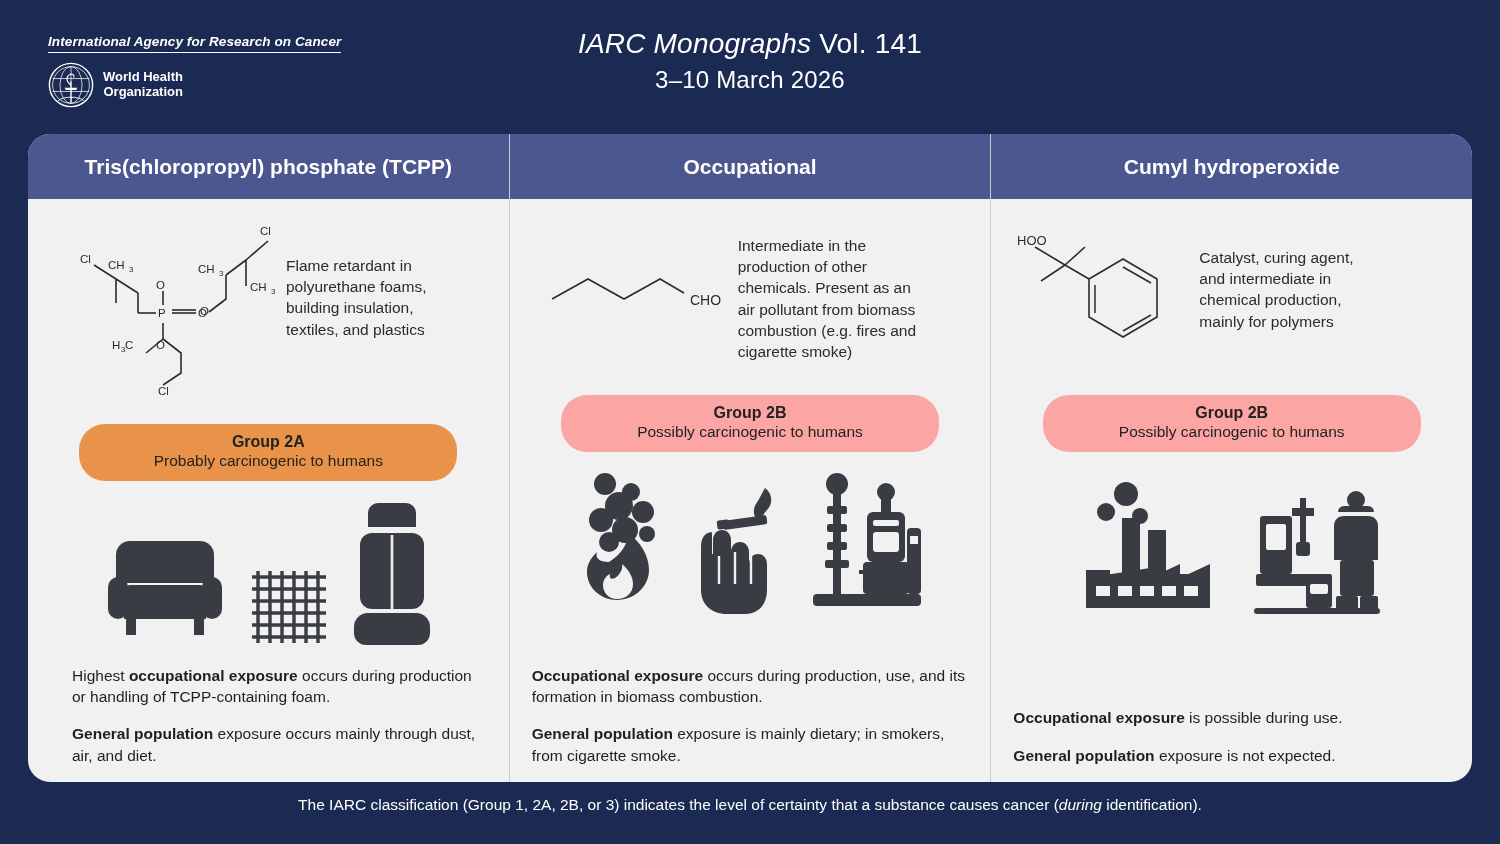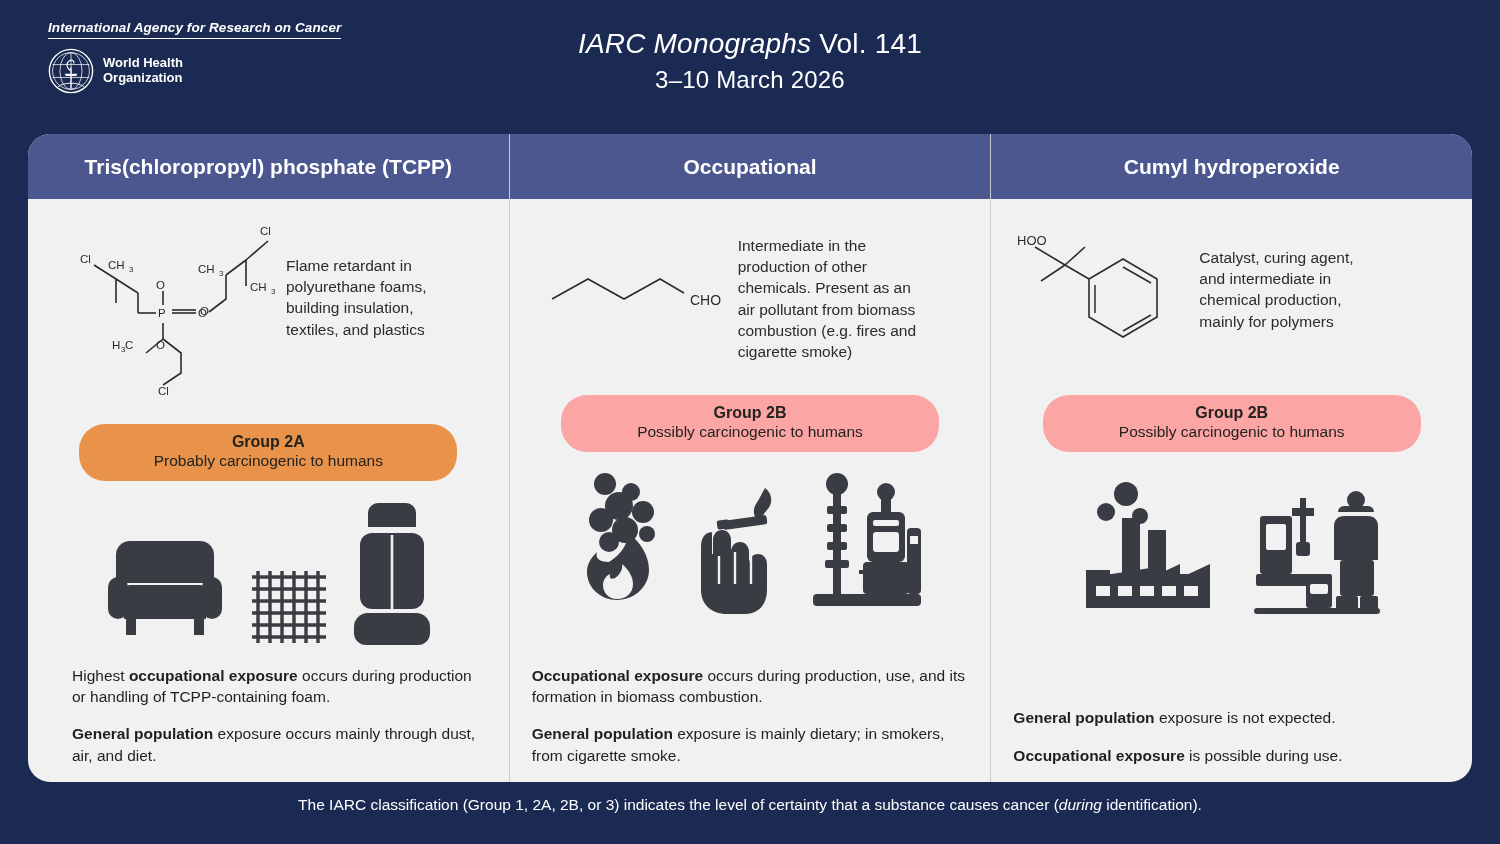--- a/index.html
+++ b/index.html
@@ -10,22 +10,23 @@
   }
   #page {
     position: relative;
     width: 1500px; height: 844px;
     background: #1b2a52;
     overflow: hidden;
   }
 
   
   .logo-block {
-    position: absolute; left: 48px; top: 18px;
+    position: absolute; left: 48px; top: 32px;
     color: #ffffff;
+    text-align: right;
   }
   .logo-iarc {
     font-size: 13.5px; font-weight: bold; font-style: italic;
     letter-spacing: .1px;
     padding-bottom: 3px;
     border-bottom: 1.4px solid #ffffff;
     display: inline-block;
   }
   .who-row {
     display: flex; align-items: center; gap: 9px;
@@ -467,22 +468,22 @@
               </g>
               <g fill="#f1f1f2">
                 <rect x="14" y="42" width="20" height="26" rx="2"></rect>
                 <rect x="58" y="102" width="18" height="10" rx="2"></rect>
               </g>
             </svg>
           </span>
         </div>
 
         <div class="notes">
+          <div class="note"><b>Occupational exposure</b><span> is possible during use.</span></div>
           <div class="note"><b>General population</b><span> exposure is not expected.</span></div>
-          <div class="note"><b>Occupational exposure</b><span> is possible during use.</span></div>
         </div>
       </div>
     </div>
 
   </div>
 
   <div class="footer">
     <span>The IARC classification (Group 1, 2A, 2B, or 3) indicates the level of certainty that a substance causes cancer (</span><i>during</i><span> identification).</span>
   </div>
 </div>

